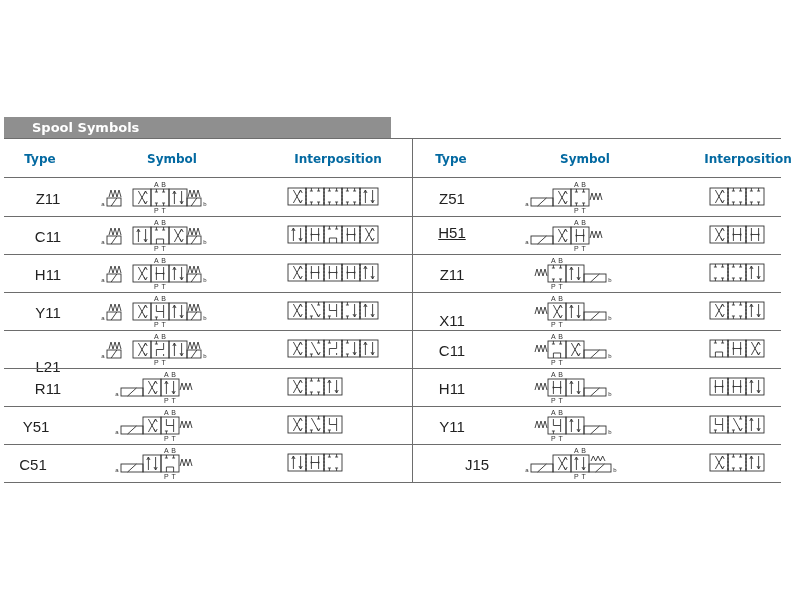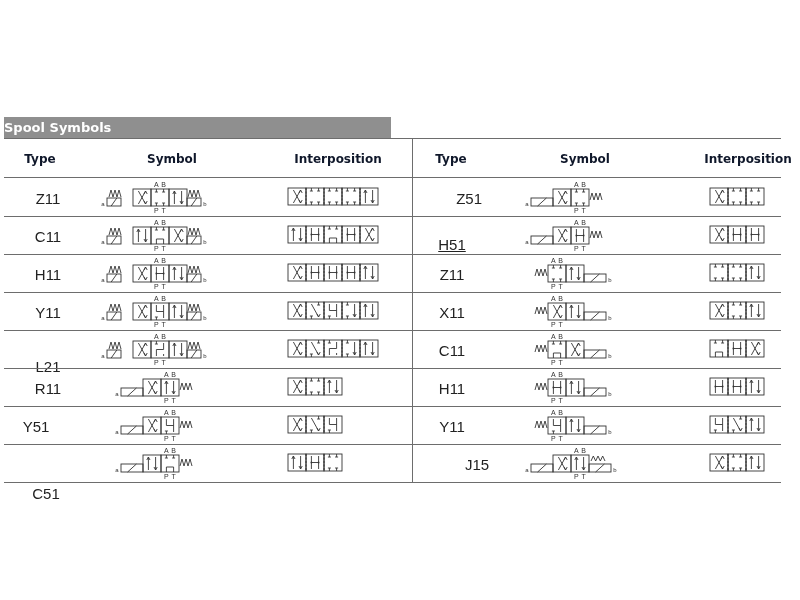--- a/index.html
+++ b/index.html
@@ -1,20 +1,20 @@
 <!DOCTYPE html>
 <html><head>
 <meta charset="utf-8">
 <style>
   html,body{margin:0;padding:0;background:#fff;}
   body{width:800px;height:600px;position:relative;overflow:hidden;font-family:"Liberation Sans",sans-serif;color:#222;}
-  .title-bar{position:absolute;left:4px;top:117px;width:387px;height:21px;background:#8f8f8f;color:#fff;font-family:"DejaVu Sans",sans-serif;font-weight:bold;font-size:13px;line-height:21px;padding-left:0;box-sizing:border-box;}
+  .title-bar{position:absolute;left:4px;top:117px;width:387px;height:21px;background:#8f8f8f;color:#fff;font-family:"DejaVu Sans",sans-serif;font-weight:bold;font-size:13px;line-height:21px;padding-left:28px;box-sizing:border-box;}
   .hline{position:absolute;left:4px;width:777px;height:1px;background:#6d6d6d;}
   .vline{position:absolute;left:412px;top:139px;width:1px;height:343px;background:#6d6d6d;}
-  .hdr{position:absolute;top:152px;font-family:"DejaVu Sans",sans-serif;font-weight:bold;font-size:12px;color:#0f172a;text-align:center;}
+  .hdr{position:absolute;top:152px;font-family:"DejaVu Sans",sans-serif;font-weight:bold;font-size:12px;color:#0369a1;text-align:center;}
   .cell-type{position:absolute;font-size:15px;color:#222;text-align:center;width:60px;}
   .cell-sym,.cell-int{position:absolute;}
   svg text{font-family:"Liberation Sans",sans-serif;}
 </style>
 </head>
 <body>
 
 <div class="title-bar">Spool Symbols</div>
 <div class="hline" style="top:138px;"></div>
 <div class="vline"></div>
@@ -479,21 +479,21 @@
           <line x1="20" y1="2" x2="20" y2="19" stroke="#333" stroke-width="0.9" stroke-dasharray="2,1.5"></line>
           <rect x="38" y="2" width="18" height="17" fill="none" stroke="#333" stroke-width="0.9"></rect>
           <line x1="43.4" y1="4" x2="43.4" y2="10.5" stroke="#333" stroke-width="0.9" stroke-dasharray=""></line>
           <line x1="50.6" y1="4" x2="50.6" y2="17" stroke="#333" stroke-width="0.9" stroke-dasharray=""></line>
           <line x1="43.4" y1="10.5" x2="50.6" y2="10.5" stroke="#333" stroke-width="0.9" stroke-dasharray=""></line>
           <line x1="43.4" y1="19" x2="43.4" y2="16" stroke="#333" stroke-width="0.9" stroke-dasharray=""></line>
           <line x1="41.9" y1="16" x2="44.9" y2="16" stroke="#333" stroke-width="0.9" stroke-dasharray=""></line>
           <line x1="38" y1="2" x2="38" y2="19" stroke="#333" stroke-width="0.9" stroke-dasharray="2,1.5"></line>
         </g>
       </svg></div>
-    <div class="cell-type" style="left: 16px; top: 456px; margin-top: 29px;">C51</div>
+    <div class="cell-type" style="left: 3px; top: 456px;">C51</div>
     <div class="cell-sym" style="left: 98px; top: 445px;"><svg width="130" height="36" viewBox="0 0 130 36">
         <g>
           <rect x="23" y="19" width="22" height="8" fill="none" stroke="#333" stroke-width="0.9"></rect>
           <line x1="29.6" y1="27" x2="38.4" y2="19" stroke="#333" stroke-width="0.9" stroke-dasharray=""></line>
           <text x="19" y="27" font-size="6" fill="#333" text-anchor="middle">a</text>
           <rect x="45" y="10" width="18" height="17" fill="none" stroke="#333" stroke-width="0.9"></rect>
           <line x1="50.4" y1="25" x2="50.4" y2="12" stroke="#333" stroke-width="0.9" stroke-dasharray=""></line>
           <line x1="57.6" y1="12" x2="57.6" y2="25" stroke="#333" stroke-width="0.9" stroke-dasharray=""></line>
           <path d="M48.8,15 L50.4,12 L52,15" fill="none" stroke="#333" stroke-width="0.9"></path>
           <path d="M56,22 L57.6,25 L59.2,22" fill="none" stroke="#333" stroke-width="0.9"></path>
@@ -529,21 +529,21 @@
           <line x1="41.9" y1="5" x2="44.9" y2="5" stroke="#333" stroke-width="0.9" stroke-dasharray=""></line>
           <line x1="50.6" y1="2" x2="50.6" y2="5" stroke="#333" stroke-width="0.9" stroke-dasharray=""></line>
           <line x1="49.1" y1="5" x2="52.1" y2="5" stroke="#333" stroke-width="0.9" stroke-dasharray=""></line>
           <line x1="43.4" y1="19" x2="43.4" y2="16" stroke="#333" stroke-width="0.9" stroke-dasharray=""></line>
           <line x1="41.9" y1="16" x2="44.9" y2="16" stroke="#333" stroke-width="0.9" stroke-dasharray=""></line>
           <line x1="50.6" y1="19" x2="50.6" y2="16" stroke="#333" stroke-width="0.9" stroke-dasharray=""></line>
           <line x1="49.1" y1="16" x2="52.1" y2="16" stroke="#333" stroke-width="0.9" stroke-dasharray=""></line>
           <line x1="38" y1="2" x2="38" y2="19" stroke="#333" stroke-width="0.9" stroke-dasharray="2,1.5"></line>
         </g>
       </svg></div>
-    <div class="cell-type" style="left: 422px; top: 190px; text-align: right;">Z51</div>
+    <div class="cell-type" style="left: 422px; top: 190px;">Z51</div>
     <div class="cell-sym" style="left: 508px; top: 179px;"><svg width="130" height="36" viewBox="0 0 130 36">
         <g>
           <rect x="23" y="19" width="22" height="8" fill="none" stroke="#333" stroke-width="0.9"></rect>
           <line x1="29.6" y1="27" x2="38.4" y2="19" stroke="#333" stroke-width="0.9" stroke-dasharray=""></line>
           <text x="19" y="27" font-size="6" fill="#333" text-anchor="middle">a</text>
           <rect x="45" y="10" width="18" height="17" fill="none" stroke="#333" stroke-width="0.9"></rect>
           <line x1="50.4" y1="25" x2="57.6" y2="12" stroke="#333" stroke-width="0.9" stroke-dasharray=""></line>
           <line x1="57.6" y1="25" x2="50.4" y2="12" stroke="#333" stroke-width="0.9" stroke-dasharray=""></line>
           <path d="M56,15 L57.6,12 L59.2,15" fill="none" stroke="#333" stroke-width="0.9"></path>
           <path d="M56,22 L57.6,25 L59.2,22" fill="none" stroke="#333" stroke-width="0.9"></path>
@@ -585,21 +585,21 @@
           <line x1="41.9" y1="5" x2="44.9" y2="5" stroke="#333" stroke-width="0.9" stroke-dasharray=""></line>
           <line x1="50.6" y1="2" x2="50.6" y2="5" stroke="#333" stroke-width="0.9" stroke-dasharray=""></line>
           <line x1="49.1" y1="5" x2="52.1" y2="5" stroke="#333" stroke-width="0.9" stroke-dasharray=""></line>
           <line x1="43.4" y1="19" x2="43.4" y2="16" stroke="#333" stroke-width="0.9" stroke-dasharray=""></line>
           <line x1="41.9" y1="16" x2="44.9" y2="16" stroke="#333" stroke-width="0.9" stroke-dasharray=""></line>
           <line x1="50.6" y1="19" x2="50.6" y2="16" stroke="#333" stroke-width="0.9" stroke-dasharray=""></line>
           <line x1="49.1" y1="16" x2="52.1" y2="16" stroke="#333" stroke-width="0.9" stroke-dasharray=""></line>
           <line x1="38" y1="2" x2="38" y2="19" stroke="#333" stroke-width="0.9" stroke-dasharray="2,1.5"></line>
         </g>
       </svg></div>
-    <div class="cell-type" style="left: 422px; top: 236px; text-decoration: underline;">H51</div>
+    <div class="cell-type" style="left: 422px; top: 224px; text-decoration: underline;">H51</div>
     <div class="cell-sym" style="left: 508px; top: 217px;"><svg width="130" height="36" viewBox="0 0 130 36">
         <g>
           <rect x="23" y="19" width="22" height="8" fill="none" stroke="#333" stroke-width="0.9"></rect>
           <line x1="29.6" y1="27" x2="38.4" y2="19" stroke="#333" stroke-width="0.9" stroke-dasharray=""></line>
           <text x="19" y="27" font-size="6" fill="#333" text-anchor="middle">a</text>
           <rect x="45" y="10" width="18" height="17" fill="none" stroke="#333" stroke-width="0.9"></rect>
           <line x1="50.4" y1="25" x2="57.6" y2="12" stroke="#333" stroke-width="0.9" stroke-dasharray=""></line>
           <line x1="57.6" y1="25" x2="50.4" y2="12" stroke="#333" stroke-width="0.9" stroke-dasharray=""></line>
           <path d="M56,15 L57.6,12 L59.2,15" fill="none" stroke="#333" stroke-width="0.9"></path>
           <path d="M56,22 L57.6,25 L59.2,22" fill="none" stroke="#333" stroke-width="0.9"></path>
@@ -688,21 +688,21 @@
           <line x1="31.1" y1="16" x2="34.1" y2="16" stroke="#333" stroke-width="0.9" stroke-dasharray=""></line>
           <line x1="20" y1="2" x2="20" y2="19" stroke="#333" stroke-width="0.9" stroke-dasharray="2,1.5"></line>
           <rect x="38" y="2" width="18" height="17" fill="none" stroke="#333" stroke-width="0.9"></rect>
           <line x1="43.4" y1="17" x2="43.4" y2="4" stroke="#333" stroke-width="0.9" stroke-dasharray=""></line>
           <line x1="50.6" y1="4" x2="50.6" y2="17" stroke="#333" stroke-width="0.9" stroke-dasharray=""></line>
           <path d="M41.8,7 L43.4,4 L45,7" fill="none" stroke="#333" stroke-width="0.9"></path>
           <path d="M49,14 L50.6,17 L52.2,14" fill="none" stroke="#333" stroke-width="0.9"></path>
           <line x1="38" y1="2" x2="38" y2="19" stroke="#333" stroke-width="0.9" stroke-dasharray="2,1.5"></line>
         </g>
       </svg></div>
-    <div class="cell-type" style="left: 422px; top: 304px;">X11</div>
+    <div class="cell-type" style="left: 422px; top: 312px;">X11</div>
     <div class="cell-sym" style="left: 508px; top: 293px;"><svg width="130" height="36" viewBox="0 0 130 36">
         <g>
           <path d="M27,21 L29,14 L31,21 L33,14 L35,21 L37,14 L39,21" fill="none" stroke="#333" stroke-width="0.9"></path>
           <rect x="40" y="10" width="18" height="17" fill="none" stroke="#333" stroke-width="0.9"></rect>
           <line x1="45.4" y1="25" x2="52.6" y2="12" stroke="#333" stroke-width="0.9" stroke-dasharray=""></line>
           <line x1="52.6" y1="25" x2="45.4" y2="12" stroke="#333" stroke-width="0.9" stroke-dasharray=""></line>
           <path d="M51,15 L52.6,12 L54.2,15" fill="none" stroke="#333" stroke-width="0.9"></path>
           <path d="M51,22 L52.6,25 L54.2,22" fill="none" stroke="#333" stroke-width="0.9"></path>
           <rect x="58" y="10" width="18" height="17" fill="none" stroke="#333" stroke-width="0.9"></rect>
           <line x1="63.4" y1="25" x2="63.4" y2="12" stroke="#333" stroke-width="0.9" stroke-dasharray=""></line>

